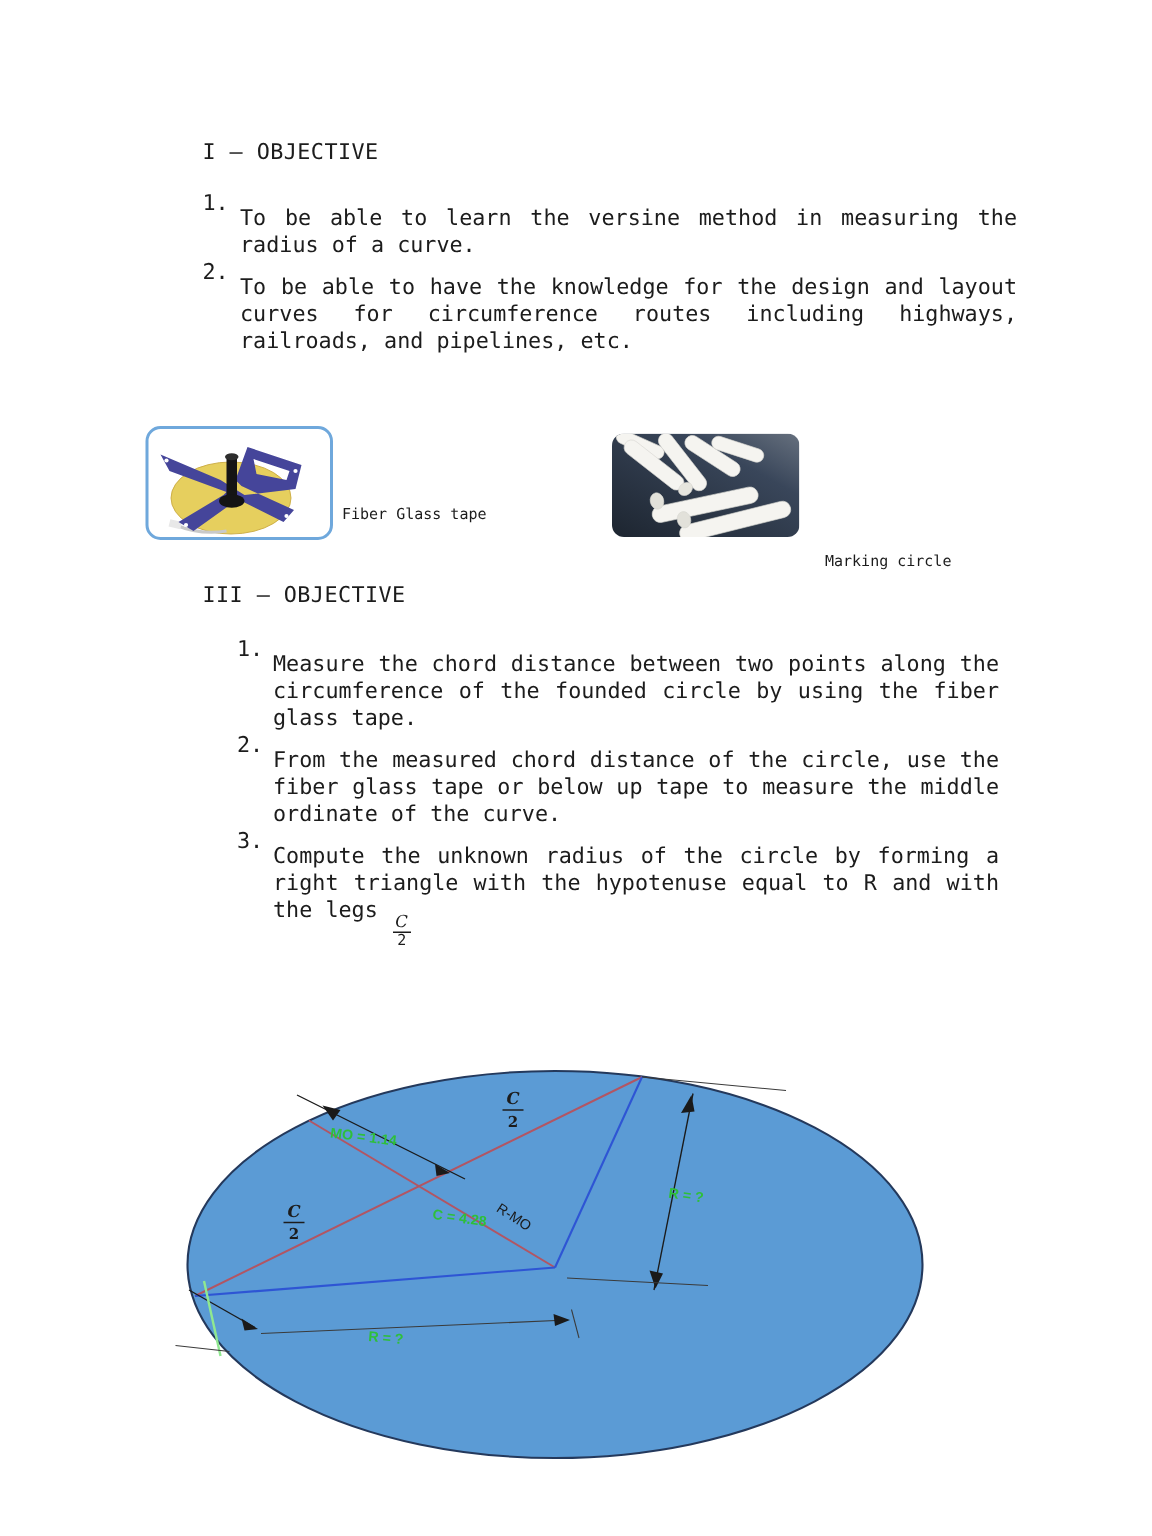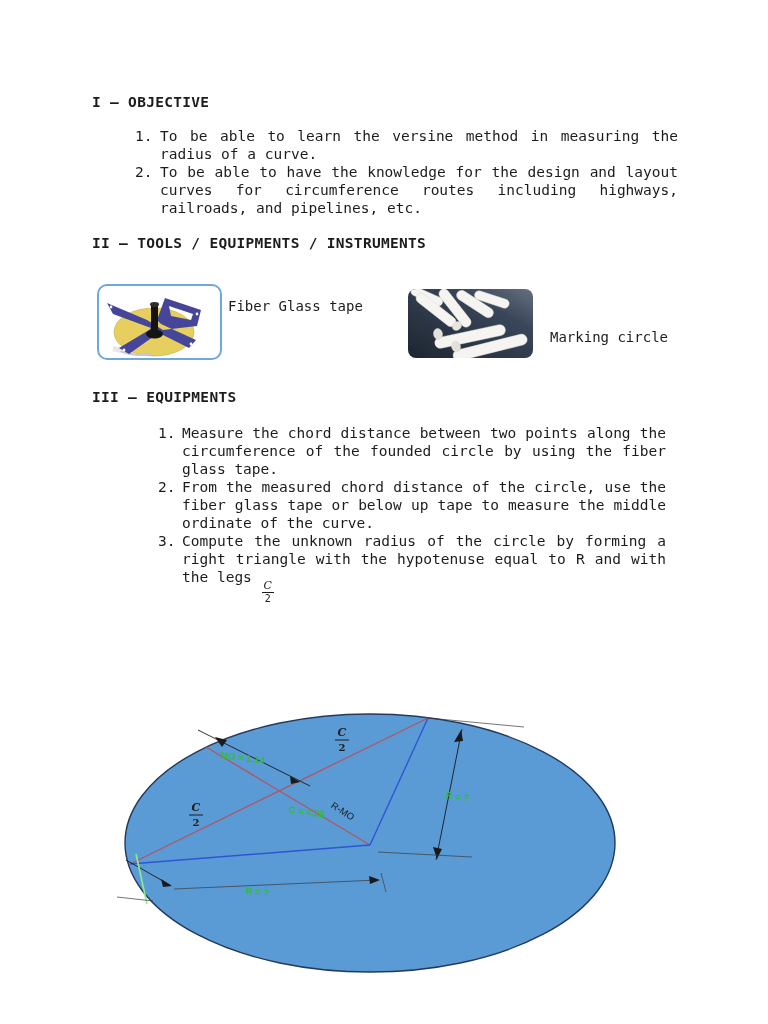--- a/index.html
+++ b/index.html
@@ -1,33 +1,33 @@
 <!DOCTYPE html>
 <html><head>
 <meta charset="utf-8">
 <style>
   html,body{margin:0;padding:0;background:#ffffff;}
   .page{position:relative;width:768px;height:1024px;background:#ffffff;overflow:hidden;
         font-family:"DejaVu Sans Mono","Liberation Mono",monospace;color:#1c1c1c;}
-  .heading{position:absolute;font-size:14.5px;font-weight:bold;letter-spacing:0.3px;white-space:nowrap;}
+  .heading{position:absolute;font-size:14.5px;font-weight:normal;letter-spacing:0.3px;white-space:nowrap;margin-left:43px;}
   .list{position:absolute;}
   .li{display:flex;margin:0;}
   .num{flex:0 0 25px;font-size:14.5px;line-height:18px;}
   .num.p{flex-basis:24px;}
-  .li-text{font-size:14.5px;line-height:18px;text-align:justify;text-align-last:left;}
+  .li-text{font-size:14.5px;line-height:18px;text-align:justify;text-align-last:left;margin-top:10px;}
   .obj .li-text{width:518px;}
   .proc .li-text{width:484px;}
   .frac{display:inline-flex;flex-direction:column;align-items:center;vertical-align:-7px;line-height:1;margin:0 1px;}
   .frac .fn{font-family:"DejaVu Serif","Liberation Serif",serif;font-style:italic;font-size:11px;
             border-bottom:1px solid #1c1c1c;padding:0 2px 1px;}
   .frac .fd{font-size:10px;padding-top:1px;}
   .photo-card{position:absolute;border-radius:10px;overflow:hidden;}
   .tape-card{left:97px;top:284px;width:121px;height:72px;border:2px solid #6fa8dc;background:#ffffff;}
   .chalk-card{left:408px;top:289px;width:125px;height:69px;border-radius:8px;}
-  .photo-label{position:absolute;font-size:14px;white-space:nowrap;}
+  .photo-label{position:absolute;font-size:10px;white-space:nowrap;margin-top:40px;}
   .diagram{position:absolute;left:90px;top:700px;width:580px;height:290px;}
   .dimline{stroke:#1a1a1a;stroke-width:0.9;fill:none;}
   .thinline{stroke:#3a3a3a;stroke-width:0.7;fill:none;}
   .arrow{fill:#1a1a1a;stroke:none;}
   .glabel{font-family:"Liberation Sans","DejaVu Sans",sans-serif;font-size:9.5px;font-weight:bold;}
   .klabel{font-family:"Liberation Sans","DejaVu Sans",sans-serif;font-size:9.5px;fill:#1a1a1a;}
   .fracC{font-family:"DejaVu Serif","Liberation Serif",serif;font-style:italic;font-size:11px;font-weight:bold;fill:#1c1c1c;}
   .frac2{font-family:"DejaVu Serif","Liberation Serif",serif;font-size:10px;font-weight:bold;fill:#1c1c1c;}
 </style>
 </head>
@@ -41,21 +41,20 @@
     <div class="li">
       <span class="num">1.</span>
       <div class="li-text">To be able to learn the versine method in measuring the radius of a curve.</div>
     </div>
     <div class="li">
       <span class="num">2.</span>
       <div class="li-text">To be able to have the knowledge for the design and layout curves for circumference routes including highways, railroads, and pipelines, etc.</div>
     </div>
   </div>
 
-  <div class="heading" style="left:92px;top:235px;">II – TOOLS / EQUIPMENTS / INSTRUMENTS</div>
 
   <div class="photo-card tape-card">
     <svg width="121" height="72" viewBox="0 0 121 72">
       <ellipse cx="55" cy="46" rx="40" ry="24" fill="#e6cf5e" stroke="#c9a93f" stroke-width="0.6"></ellipse>
       <path d="M18,64 Q35,71 52,68" stroke="#c9c9c9" stroke-width="2" fill="none"></path>
       <rect x="14" y="61" width="8" height="5" fill="#e8e8e8" transform="rotate(14 18 63)"></rect>
       <path fill-rule="evenodd" fill="#45459a" d="M48,34 L8,17 L14,28 L52,42 L50,44 L20,62 L30,68 L58,48 L58,46 L90,62 L97,54 L62,38 L58,34 L66,12 L102,24 L98,40 L64,44 Z
                M70,20 L94,28 L92,34 L72,30 Z"></path>
       <circle cx="12" cy="21" r="1.4" fill="#ffffff"></circle>
       <circle cx="25" cy="64" r="1.4" fill="#ffffff"></circle>
@@ -87,21 +86,21 @@
         <rect x="26" y="42" width="72" height="11" rx="5.5" transform="rotate(-12 62 47)"></rect>
         <rect x="44" y="53" width="76" height="11" rx="5.5" transform="rotate(-14 82 58)"></rect>
         <ellipse cx="30" cy="45" rx="4.5" ry="5.5" fill="#e2e1da" transform="rotate(-12 30 45)"></ellipse>
         <ellipse cx="48" cy="57.5" rx="4.5" ry="5.5" fill="#e2e1da" transform="rotate(-14 48 57.5)"></ellipse>
         <ellipse cx="49" cy="37" rx="4" ry="5" fill="#e6e5de" transform="rotate(52 49 37)"></ellipse>
       </g>
     </svg>
   </div>
   <div class="photo-label" style="left:550px;top:329px;">Marking circle</div>
 
-  <div class="heading" style="left:92px;top:389px;">III – EQUIPMENTS</div>
+  <div class="heading" style="left:92px;top:389px;">III – OBJECTIVE</div>
 
   <div class="list proc" style="left:158px;top:424px;">
     <div class="li">
       <span class="num p">1.</span>
       <div class="li-text">Measure the chord distance between two points along the circumference of the founded circle by using the fiber glass tape.</div>
     </div>
     <div class="li">
       <span class="num p">2.</span>
       <div class="li-text">From the measured chord distance of the circle, use the fiber glass tape or below up tape to measure the middle ordinate of the curve.</div>
     </div>

